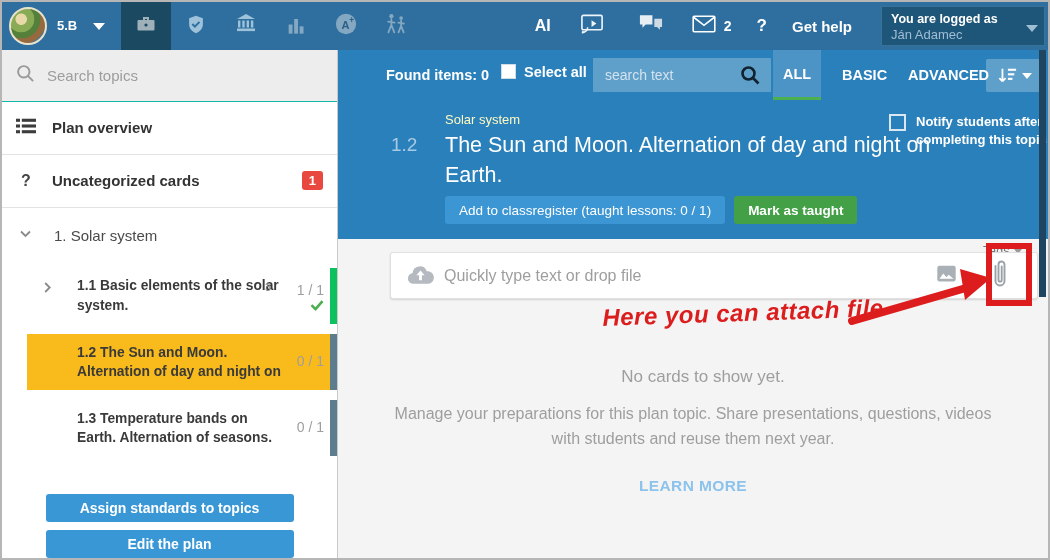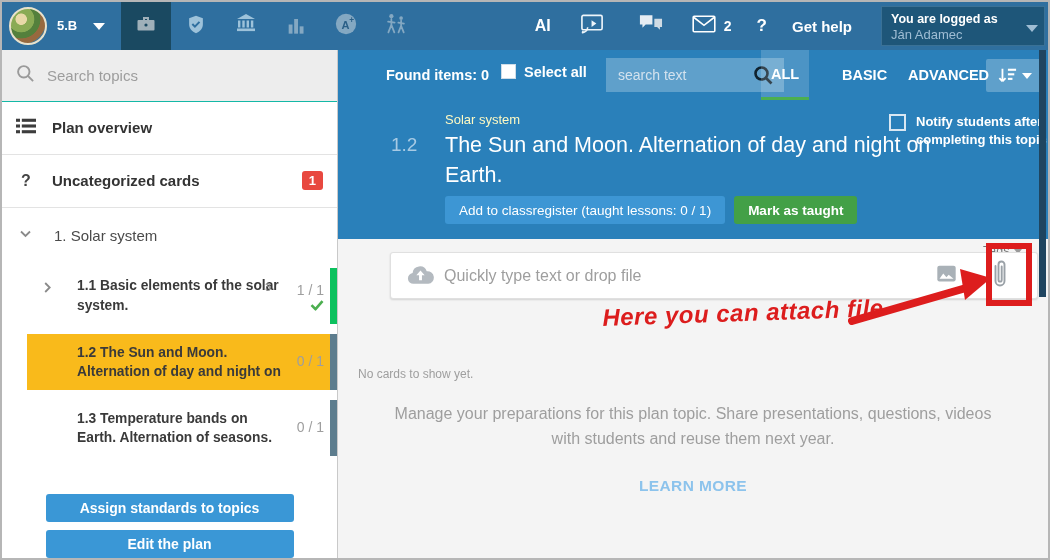--- a/index.html
+++ b/index.html
@@ -68,21 +68,21 @@
               font-family:inherit; cursor:pointer; }
   .side-btn.first { margin-top:38px; }
 
   
   .main { flex:1; position:relative; background:#f4f4f4; overflow:hidden; }
   .blue-header { height:189px; background:#2a80ba; position:relative; color:#fff; }
   .found { position:absolute; left:48px; top:17px; font-weight:bold; font-size:14.5px; }
   .selall { position:absolute; left:163px; top:14px; display:flex; gap:8px; cursor:pointer; }
   .cb-white { width:15px; height:15px; background:#fff; border:1px solid #cfdde8; }
   .selall span { font-weight:bold; font-size:14.5px; }
-  .searchbox { position:absolute; left:268px; top:8px; width:178px; height:34px; display:flex;
+  .searchbox { position:absolute; left:255px; top:8px; width:178px; height:34px; display:flex;
                background:rgba(255,255,255,0.25); }
   .searchbox input { flex:1; min-width:0; border:none; background:transparent; outline:none;
                      padding:0 0 0 12px; font-size:14px; font-family:inherit; color:#fff; }
   .searchbox input::placeholder { color:#d3e2ee; }
   .mag-btn { width:42px; display:flex; align-items:center; justify-content:center; cursor:pointer; }
   .tab { position:absolute; top:0; height:50px; display:flex; align-items:center; justify-content:center;
          font-weight:bold; font-size:14.5px; cursor:pointer; padding:0 10px; }
   .tab.active { background:rgba(255,255,255,0.16); border-bottom:3px solid #4caf50; }
   .sort-btn { position:absolute; left:648px; top:9px; width:56px; height:33px; border-radius:2px;
               background:rgba(255,255,255,0.25); display:flex; align-items:center;
@@ -113,22 +113,22 @@
                       font-family:Liberation Sans, sans-serif; color:#555; }
   .quick-card input::placeholder { color:#9e9e9e; }
   .icon-btn { display:flex; align-items:center; justify-content:center; cursor:pointer; padding:4px; }
   .clip-btn { margin:0 8px 0 16px; }
   .red-box { position:absolute; left:648px; top:4px; width:46px; height:63px;
              border:6px solid #dd1d1d; z-index:5; pointer-events:none; }
   .arrow-svg { position:absolute; left:510px; top:28px; z-index:4; }
   .annotation { position:absolute; left:235px; top:60px; width:340px; text-align:center;
                 color:#dc1d1d; font-size:24px; font-weight:bold; font-style:italic;
                 transform:rotate(-2deg); letter-spacing:0.5px; z-index:4; }
-  .empty-title { position:absolute; top:128px; left:0; right:0; 
-                 color:#9e9e9e; font-size:12px;margin-left:20px; }
+  .empty-title { position:absolute; top:128px; left:0; right:0; text-align:center;
+                 color:#9e9e9e; font-size:17px;margin-left:20px; }
   .empty-desc { position:absolute; top:163px; left:55px; right:55px; text-align:center;
                 color:#9e9e9e; font-size:16px; line-height:1.55; }
   .learn-more { position:absolute; top:238px; left:0; right:0; text-align:center;
                 color:#8cc3ec; font-weight:bold; font-size:15.5px; letter-spacing:0.4px; cursor:pointer; }
   .scroll-thumb { position:absolute; right:2px; top:0; width:7px; height:247px; background:#1f4560; z-index:6; }
 </style>
 </head>
 <body>
 
 <div class="screen">
@@ -339,21 +339,21 @@
         </span>
         <div class="searchbox">
           <input type="text" placeholder="search text" style="">
           <span class="mag-btn">
             <svg width="20" height="20" viewBox="0 0 20 20" fill="none" stroke="#10222e" stroke-width="2.6">
                 <circle cx="8.5" cy="8.5" r="6"></circle>
                 <path d="M13 13l5.5 5.5"></path>
               </svg>
           </span>
         </div>
-        <span class="tab active" style="left:423px;">ALL</span>
+        <span class="tab active" style="left:435px;">ALL</span>
         <span class="tab" style="left:494px;">BASIC</span>
         <span class="tab" style="left:560px;">ADVANCED</span>
         <span class="sort-btn">
           <svg width="20" height="18" viewBox="0 0 22 18">
               <g stroke="#fff" stroke-width="2" fill="none">
                 <path d="M6 1v14M6 15l-3.4-3.6M6 15l3.4-3.6"></path>
               </g>
               <g fill="#fff">
                 <rect x="12" y="1" width="9" height="2.3"></rect>
                 <rect x="12" y="6" width="7" height="2.3"></rect>

